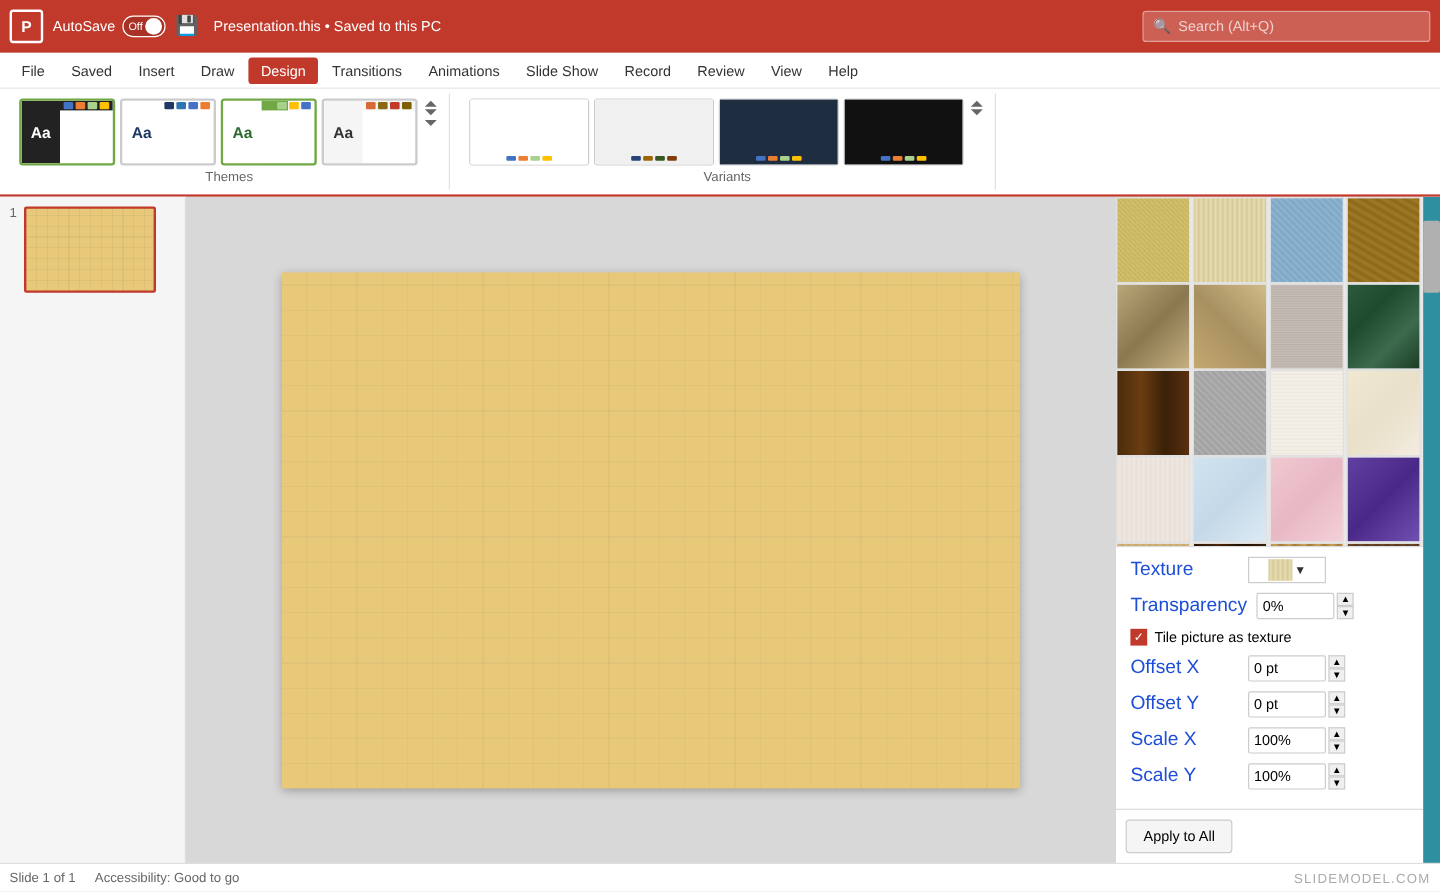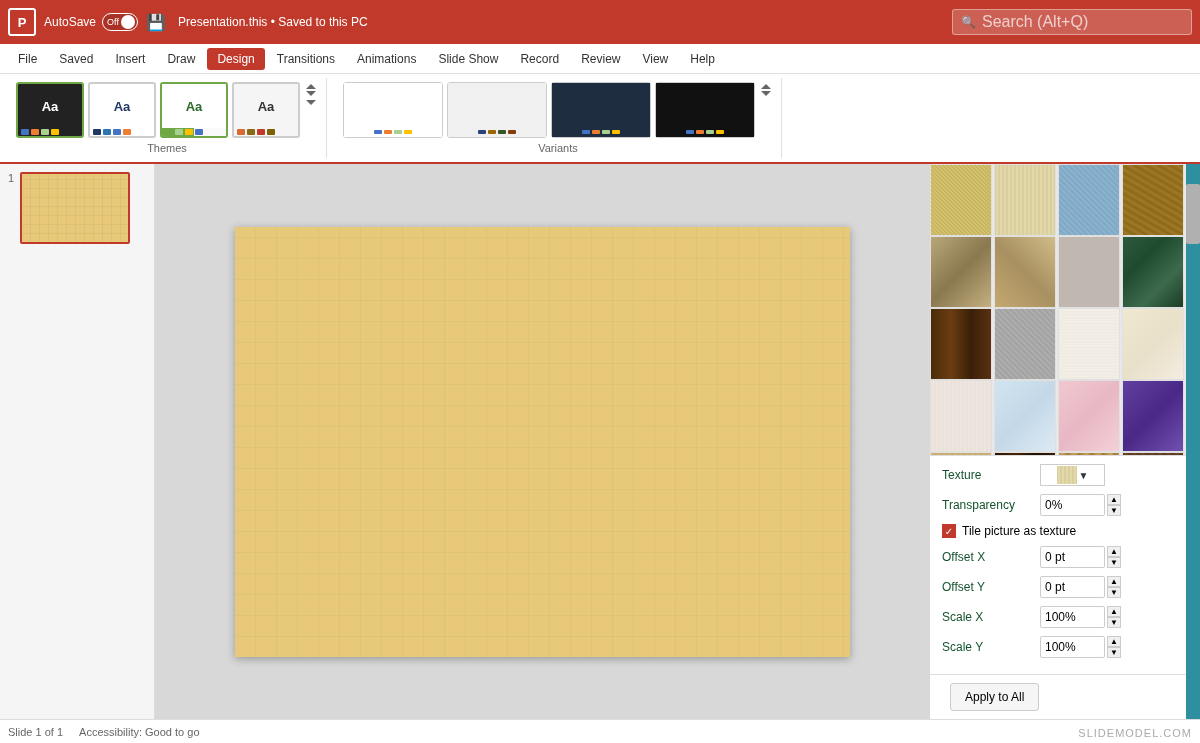--- a/index.html
+++ b/index.html
@@ -98,25 +98,25 @@
       align-items: flex-start;
       padding-top: 4px;
     }
     .ribbon-label {
       font-size: 11px;
       color: #666;
       margin-top: auto;
       padding-bottom: 4px;
     }
     .theme-item {
-      width: 68px; height: 56px;
+      width: 80px; height: 56px;
       border: 2px solid #ccc;
       border-radius: 3px;
       cursor: pointer;
-      display: flex; flex-direction: column;
+      display: flex; 
       overflow: hidden;
       font-size: 11px;
       position: relative;
     }
     .theme-item.active { border-color: #70a846; border-width: 2px; }
     .theme-item-inner {
       flex: 1;
       display: flex; align-items: center; justify-content: center;
       font-size: 14px; font-weight: bold;
     }
@@ -247,22 +247,22 @@
       border-top: 1px solid #ddd;
       background: white;
     }
     .format-row {
       display: flex;
       align-items: center;
       margin-bottom: 8px;
       gap: 8px;
     }
     .format-label {
-      font-size: 12px;
-      color: #14532d;
+      font-size: 16px;
+      color: #1d4ed8;
       min-width: 90px;
     }
     .format-input {
       width: 65px;
       height: 22px;
       border: 1px solid #ccc;
       border-radius: 2px;
       padding: 0 4px;
       font-size: 12px;
       display: flex; align-items: center; justify-content: space-between;
@@ -299,21 +299,21 @@
     }
     .texture-preview-small {
       width: 20px; height: 18px;
       background: repeating-linear-gradient(90deg, #d4c998, #e8ddb0 2px, #d4c998 4px);
     }
 
     
     .action-buttons {
       display: flex;
       gap: 4px;
-      padding: 8px 20px;
+      padding: 8px 8px;
       border-top: 1px solid #ddd;
       background: white;
     }
     .action-btn {
       padding: 6px 14px;
       border: 1px solid #ccc;
       background: #f5f5f5;
       border-radius: 3px;
       cursor: pointer;
       font-size: 12px;
@@ -369,21 +369,21 @@
     <span>AutoSave</span>
     <div class="toggle-off">
       <span class="toggle-label" style="position:absolute;left:4px;font-size:9px;color:white;">Off</span>
       <div class="toggle-knob"></div>
     </div>
   </div>
   <div class="save-icon">💾</div>
   <span class="file-name">Presentation.this • Saved to this PC</span>
   <div class="search-bar">
     <span>🔍</span>
-    <span style="color:rgba(255,255,255,0.7);font-size:16px;">Search (Alt+Q)</span>
+    <span style="color:rgba(255,255,255,0.7);font-size:12px;">Search (Alt+Q)</span>
   </div>
 </div>
 
 <div class="menu-bar">
   <div class="menu-item">File</div>
   <div class="menu-item">Saved</div>
   <div class="menu-item">Insert</div>
   <div class="menu-item">Draw</div>
   <div class="menu-item active">Design</div>
   <div class="menu-item">Transitions</div>

